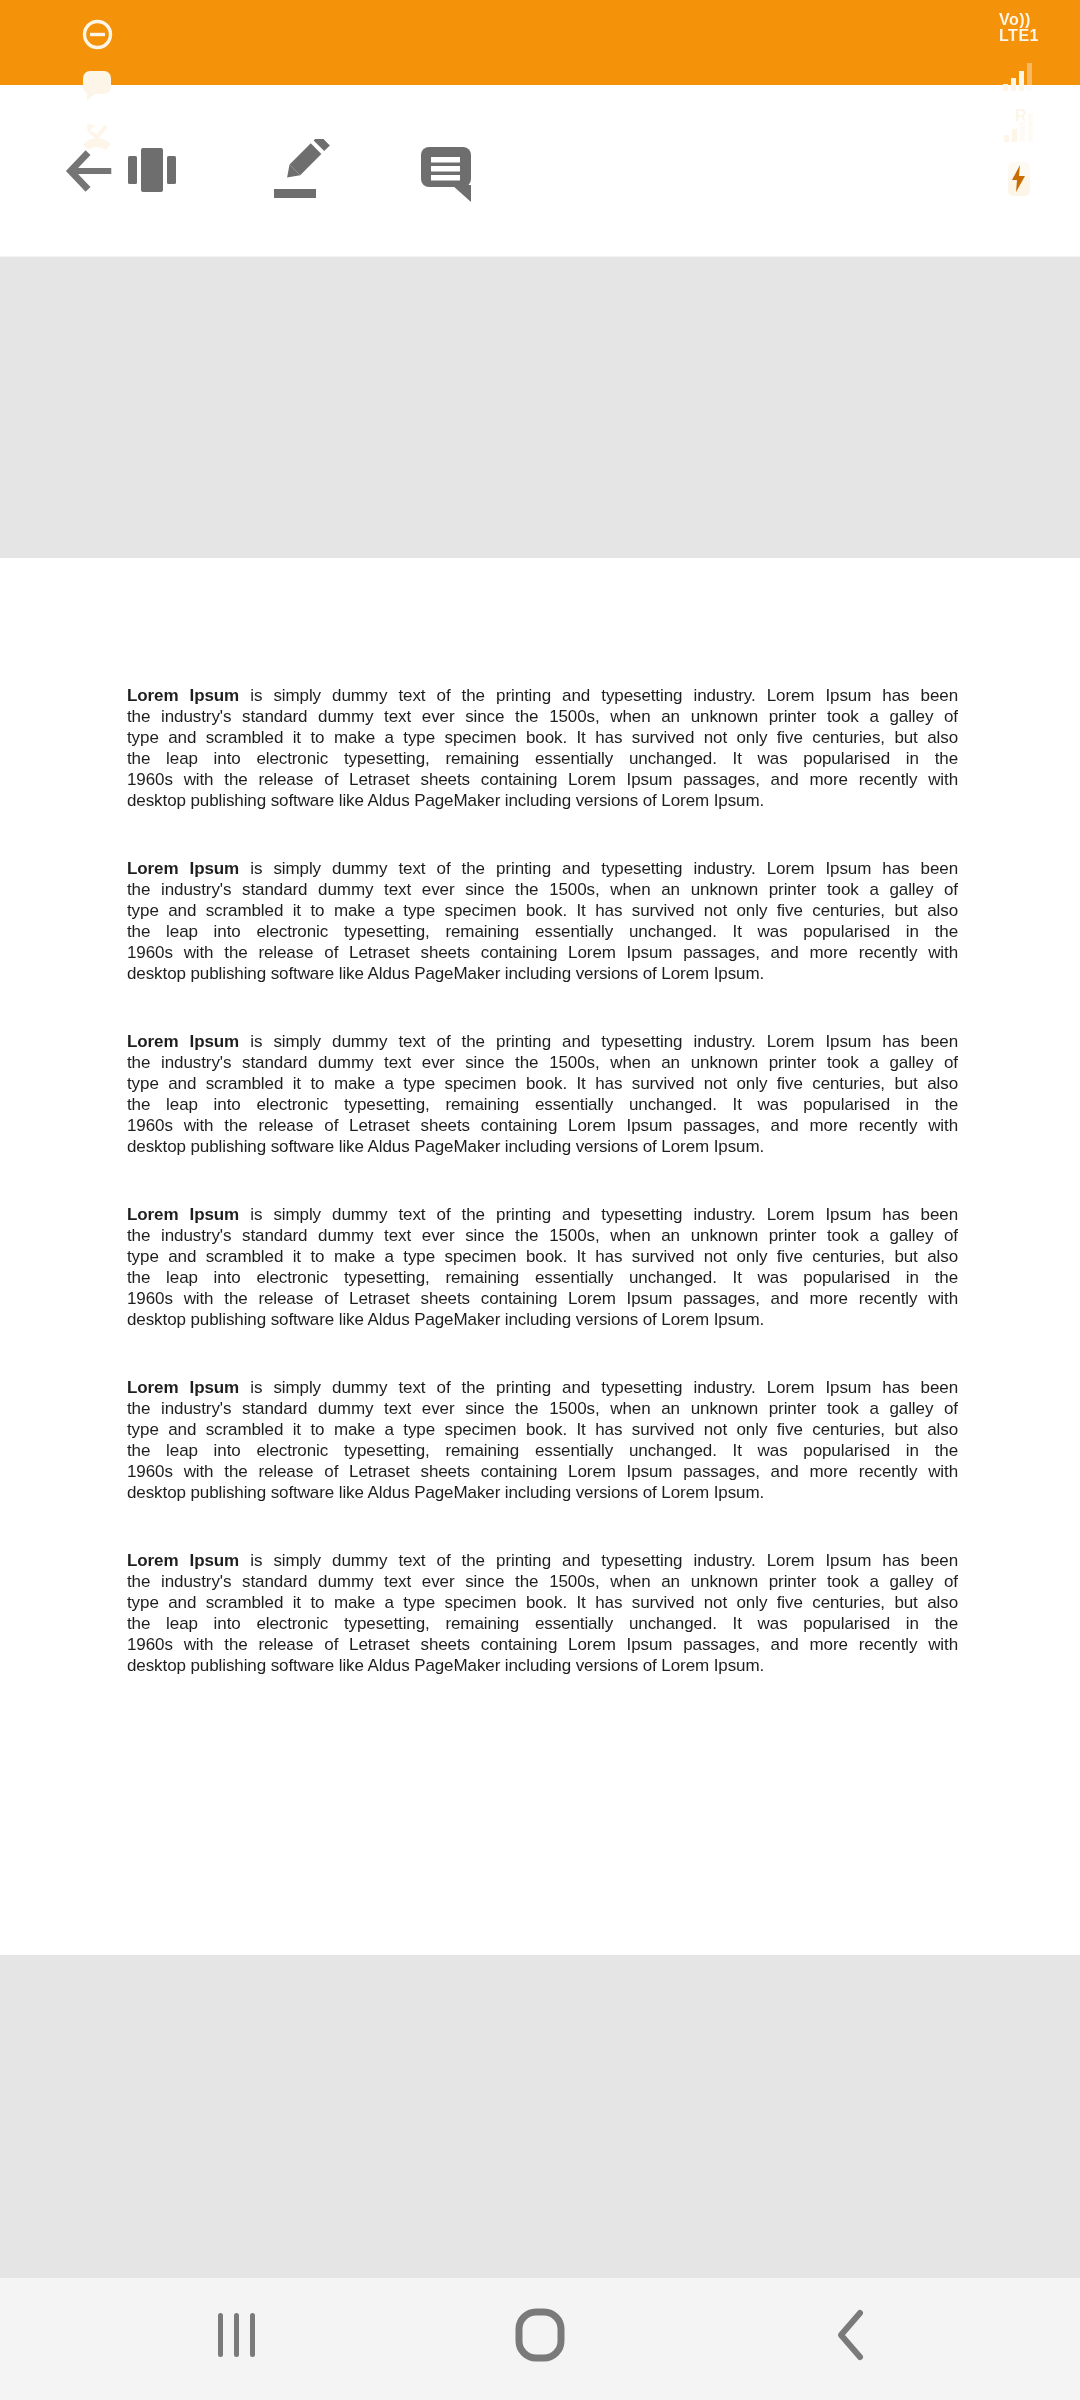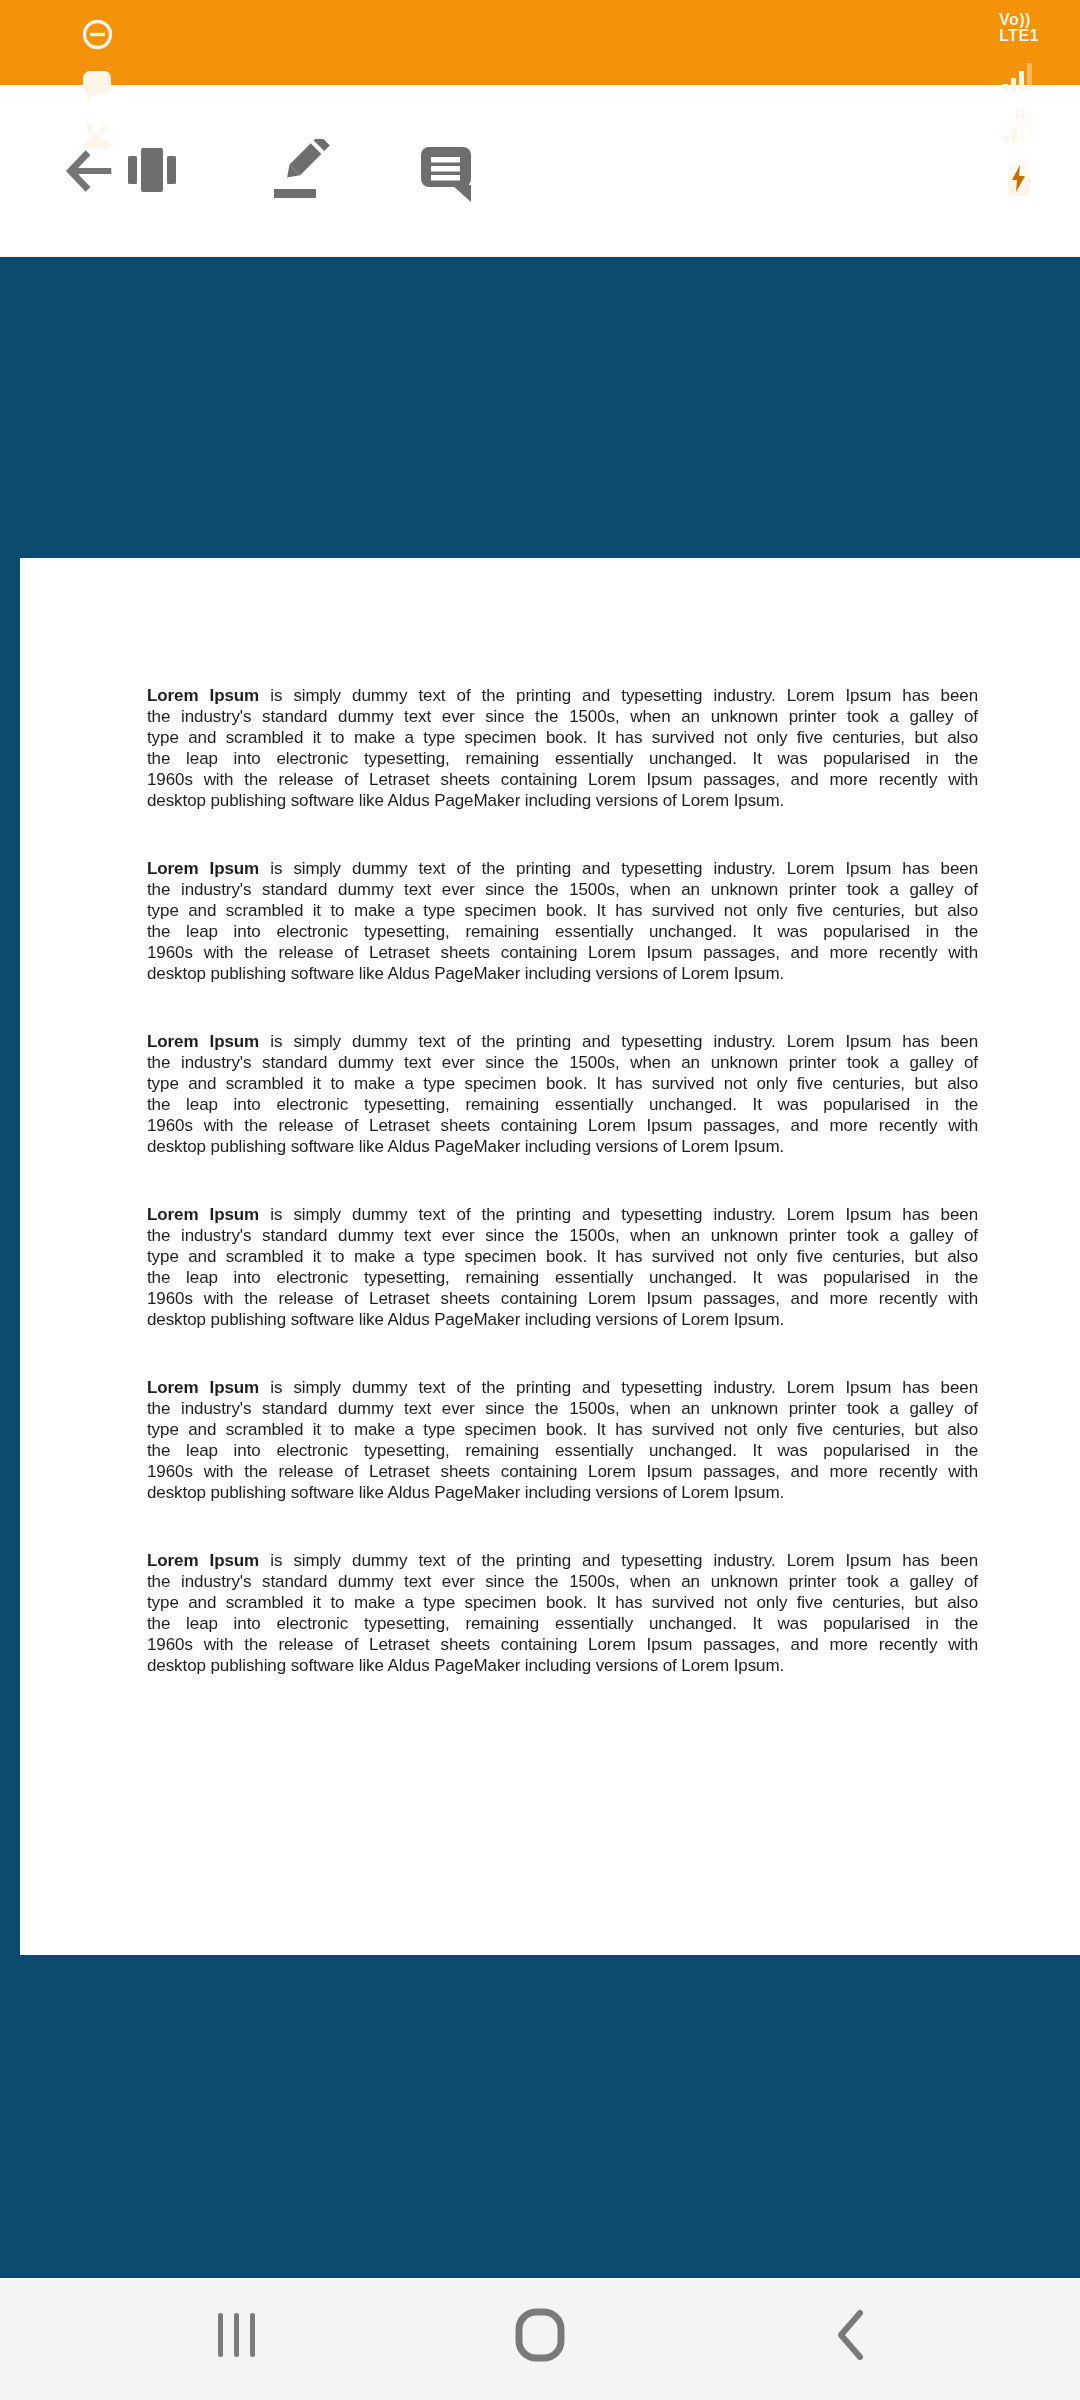--- a/index.html
+++ b/index.html
@@ -21,21 +21,21 @@
   .toolbar { height:172px; background:#FFFFFF; display:flex; align-items:center;
              padding:0 28px 0 58px; border-bottom:1px solid rgba(0,0,0,0.05); }
   .icon-btn { background:none; border:none; padding:0; cursor:pointer; display:flex;
               align-items:center; justify-content:center; }
   .toolbar-title { font-size:54px; font-weight:700; color:#141414; margin-left:74px;
                    letter-spacing:0.5px; flex:1; text-align:left; white-space:nowrap;
                    overflow:hidden; }
   .toolbar-actions { display:flex; align-items:center; gap:83px; }
 
   
-  .viewer { height:2021px; background:#0c4a6e; overflow:hidden;padding-left:20px; }
+  .viewer { height:2021px; background:#e5e5e5; overflow:hidden; }
   .pdf-page { margin-top:301px; height:1397px; width:1080px; background:#FFFFFF;
               padding:127px 122px 0 127px; }
   .para { margin-bottom:47px; }
   .para:last-child { margin-bottom:0; }
   .para .line { font-size:17px; line-height:21px; height:21px; color:#1E1E1E;
                 text-align:justify; text-align-last:justify; letter-spacing:-0.1px;
                 overflow:hidden; white-space:nowrap; }
   .para .line.last { text-align-last:left; }
   .para .line b { font-weight:700; }
 

